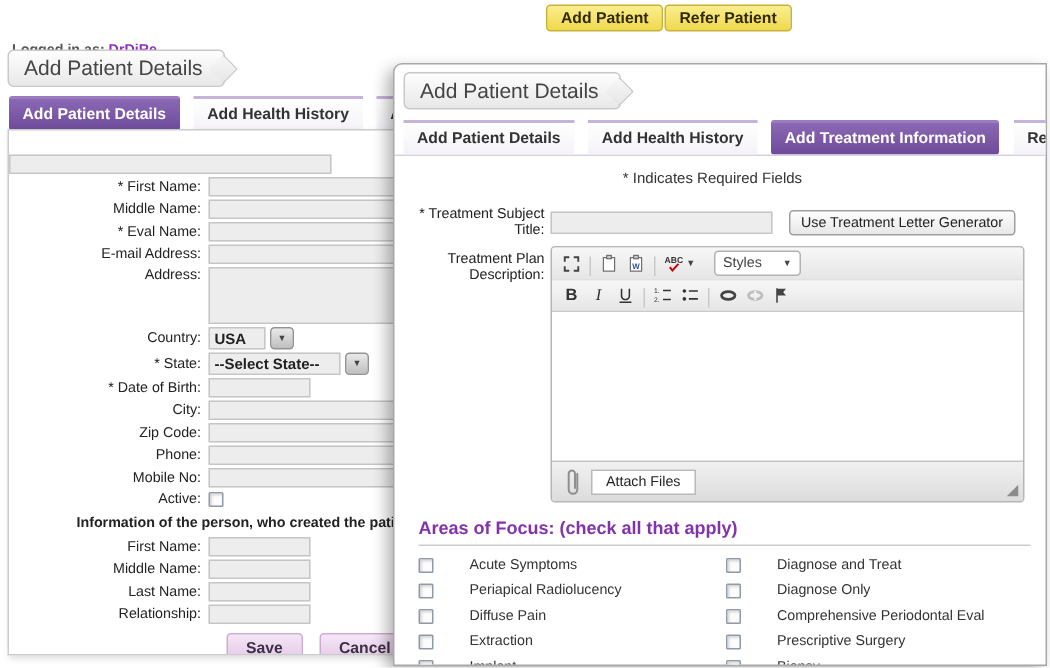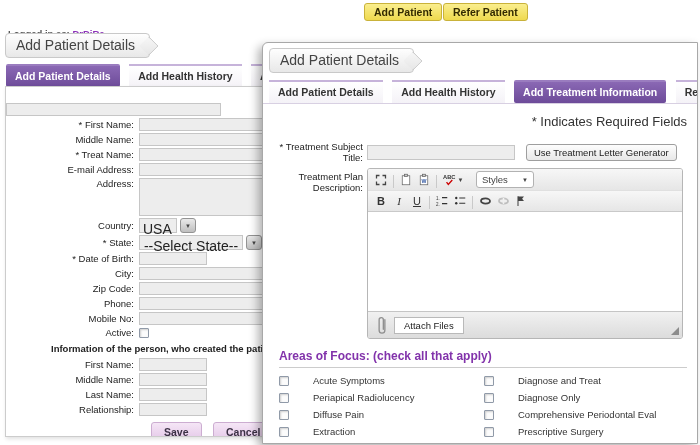--- a/index.html
+++ b/index.html
@@ -32,34 +32,34 @@
 
   
   .bg-panel { position:absolute; left:5px; top:33px; width:690px; height:404px; z-index:1; }
   .bg-tabs { position:absolute; top:31px; left:1px; white-space:nowrap; }
   .bg-body { position:absolute; top:53px; left:0; right:0; bottom:0; background:#fff; border:1px solid #ccc;
     box-shadow:1px 2px 4px rgba(0,0,0,.12); padding-top:16px; overflow:hidden; }
   .frow { display:flex; align-items:center; margin-bottom:2px; }
   .frow > label { width:133px; text-align:right; padding-right:5px; font-size:9.5px; color:#222; flex:none; }
   .w-lg { width:215px; } .w-sm { width:68px; }
   .addr { width:215px; height:38px; resize:none; }
-  .selbox { display:inline-block; background:#ededed; border:1px solid #c6c6c6; height:15px; font-size:14px;
-    padding:2px 3px 0; color:#222; }
+  .selbox { display:inline-block; background:#ededed; border:1px solid #c6c6c6; height:15px; font-size:10px;
+    padding:2px 3px 0; color:#222;font-weight:bold; }
   .selbtn { display:inline-flex; align-items:center; justify-content:center; width:16px; height:15px; margin-left:3px;
     background:linear-gradient(#e9e9e9,#bfbfbf); border:1px solid #939393; border-radius:3px; cursor:pointer; }
   .creator-heading { font-size:9.5px; font-weight:bold; color:#222; margin:5px 0 4px 45px; white-space:nowrap; }
   .bg-buttons { margin:6px 0 0 145px; white-space:nowrap; }
   .bg-buttons .pink-btn { margin-right:7px; }
 
   
   .fg-panel { position:absolute; left:262px; top:42px; width:436px; height:402px; background:#fff;
     border:1px solid #a8a8a8; border-top-left-radius:6px; box-shadow:-4px 4px 10px rgba(0,0,0,.30); z-index:10; overflow:hidden; }
   .fg-banner { margin:5px 0 0 6px; font-size:13px; }
   .fg-tabs { margin-top:7px; padding:0 6px; border-bottom:1px solid #d8d0e2; white-space:nowrap; }
-  .required-note { text-align:right; font-size:13px; color:#333; margin:10px 10px 0 0; }
+  .required-note { text-align:center; font-size:10px; color:#333; margin:10px 10px 0 0; }
   .fg-row { display:flex; align-items:center; margin-top:12px; }
   .fg-row.top { align-items:flex-start; margin-top:5px; }
   .fglabel { width:104px; text-align:right; padding-right:4px; font-size:9.5px; color:#222; flex:none; }
   .subj-inp { width:148px; height:15px; }
   .gen-btn { margin-left:11px; background:linear-gradient(#fdfdfd,#e8e8e8); border:1px solid #9e9e9e; border-radius:3px;
     padding:2px 7px; font-size:9.5px; color:#222; cursor:pointer; }
 
   .editor { width:316px; border:1px solid #b6b6b6; border-radius:3px; overflow:hidden; }
   .tb { display:flex; align-items:flex-end; background:linear-gradient(#f7f7f7,#e6e6e6); padding:2px 4px; height:21px; }
   .tb2 { border-top:1px solid #e0e0e0; }
@@ -108,41 +108,41 @@
       </div>
     <div class="frow">
         <label>* First Name:</label>
         <input class="inp w-lg" style="">
       </div>
     <div class="frow">
         <label>Middle Name:</label>
         <input class="inp w-lg" style="">
       </div>
     <div class="frow">
-        <label>* Treat Name:</label>
+        <label>* Eval Name:</label>
         <input class="inp w-lg" style="">
       </div>
     <div class="frow">
         <label>E-mail Address:</label>
         <input class="inp w-lg" style="">
       </div>
     <div class="frow" style="align-items:flex-start;">
         <label>Address:</label>
         <textarea class="inp addr" style=""></textarea>
       </div>
     <div class="frow">
         <label>Country:</label>
         <span class="selbox" style="width:38px;">USA</span>
         <span class="selbtn">
           <span class="caret">▼</span>
         </span>
       </div>
     <div class="frow">
         <label>* State:</label>
-        <span class="selbox" style="width:104px;text-align:center;">--Select State--</span>
+        <span class="selbox" style="width:88px;">--Select State--</span>
         <span class="selbtn">
           <span class="caret">▼</span>
         </span>
       </div>
     <div class="frow">
         <label>* Date of Birth:</label>
         <input class="inp w-sm" style="">
       </div>
     <div class="frow">
         <label>City:</label>

